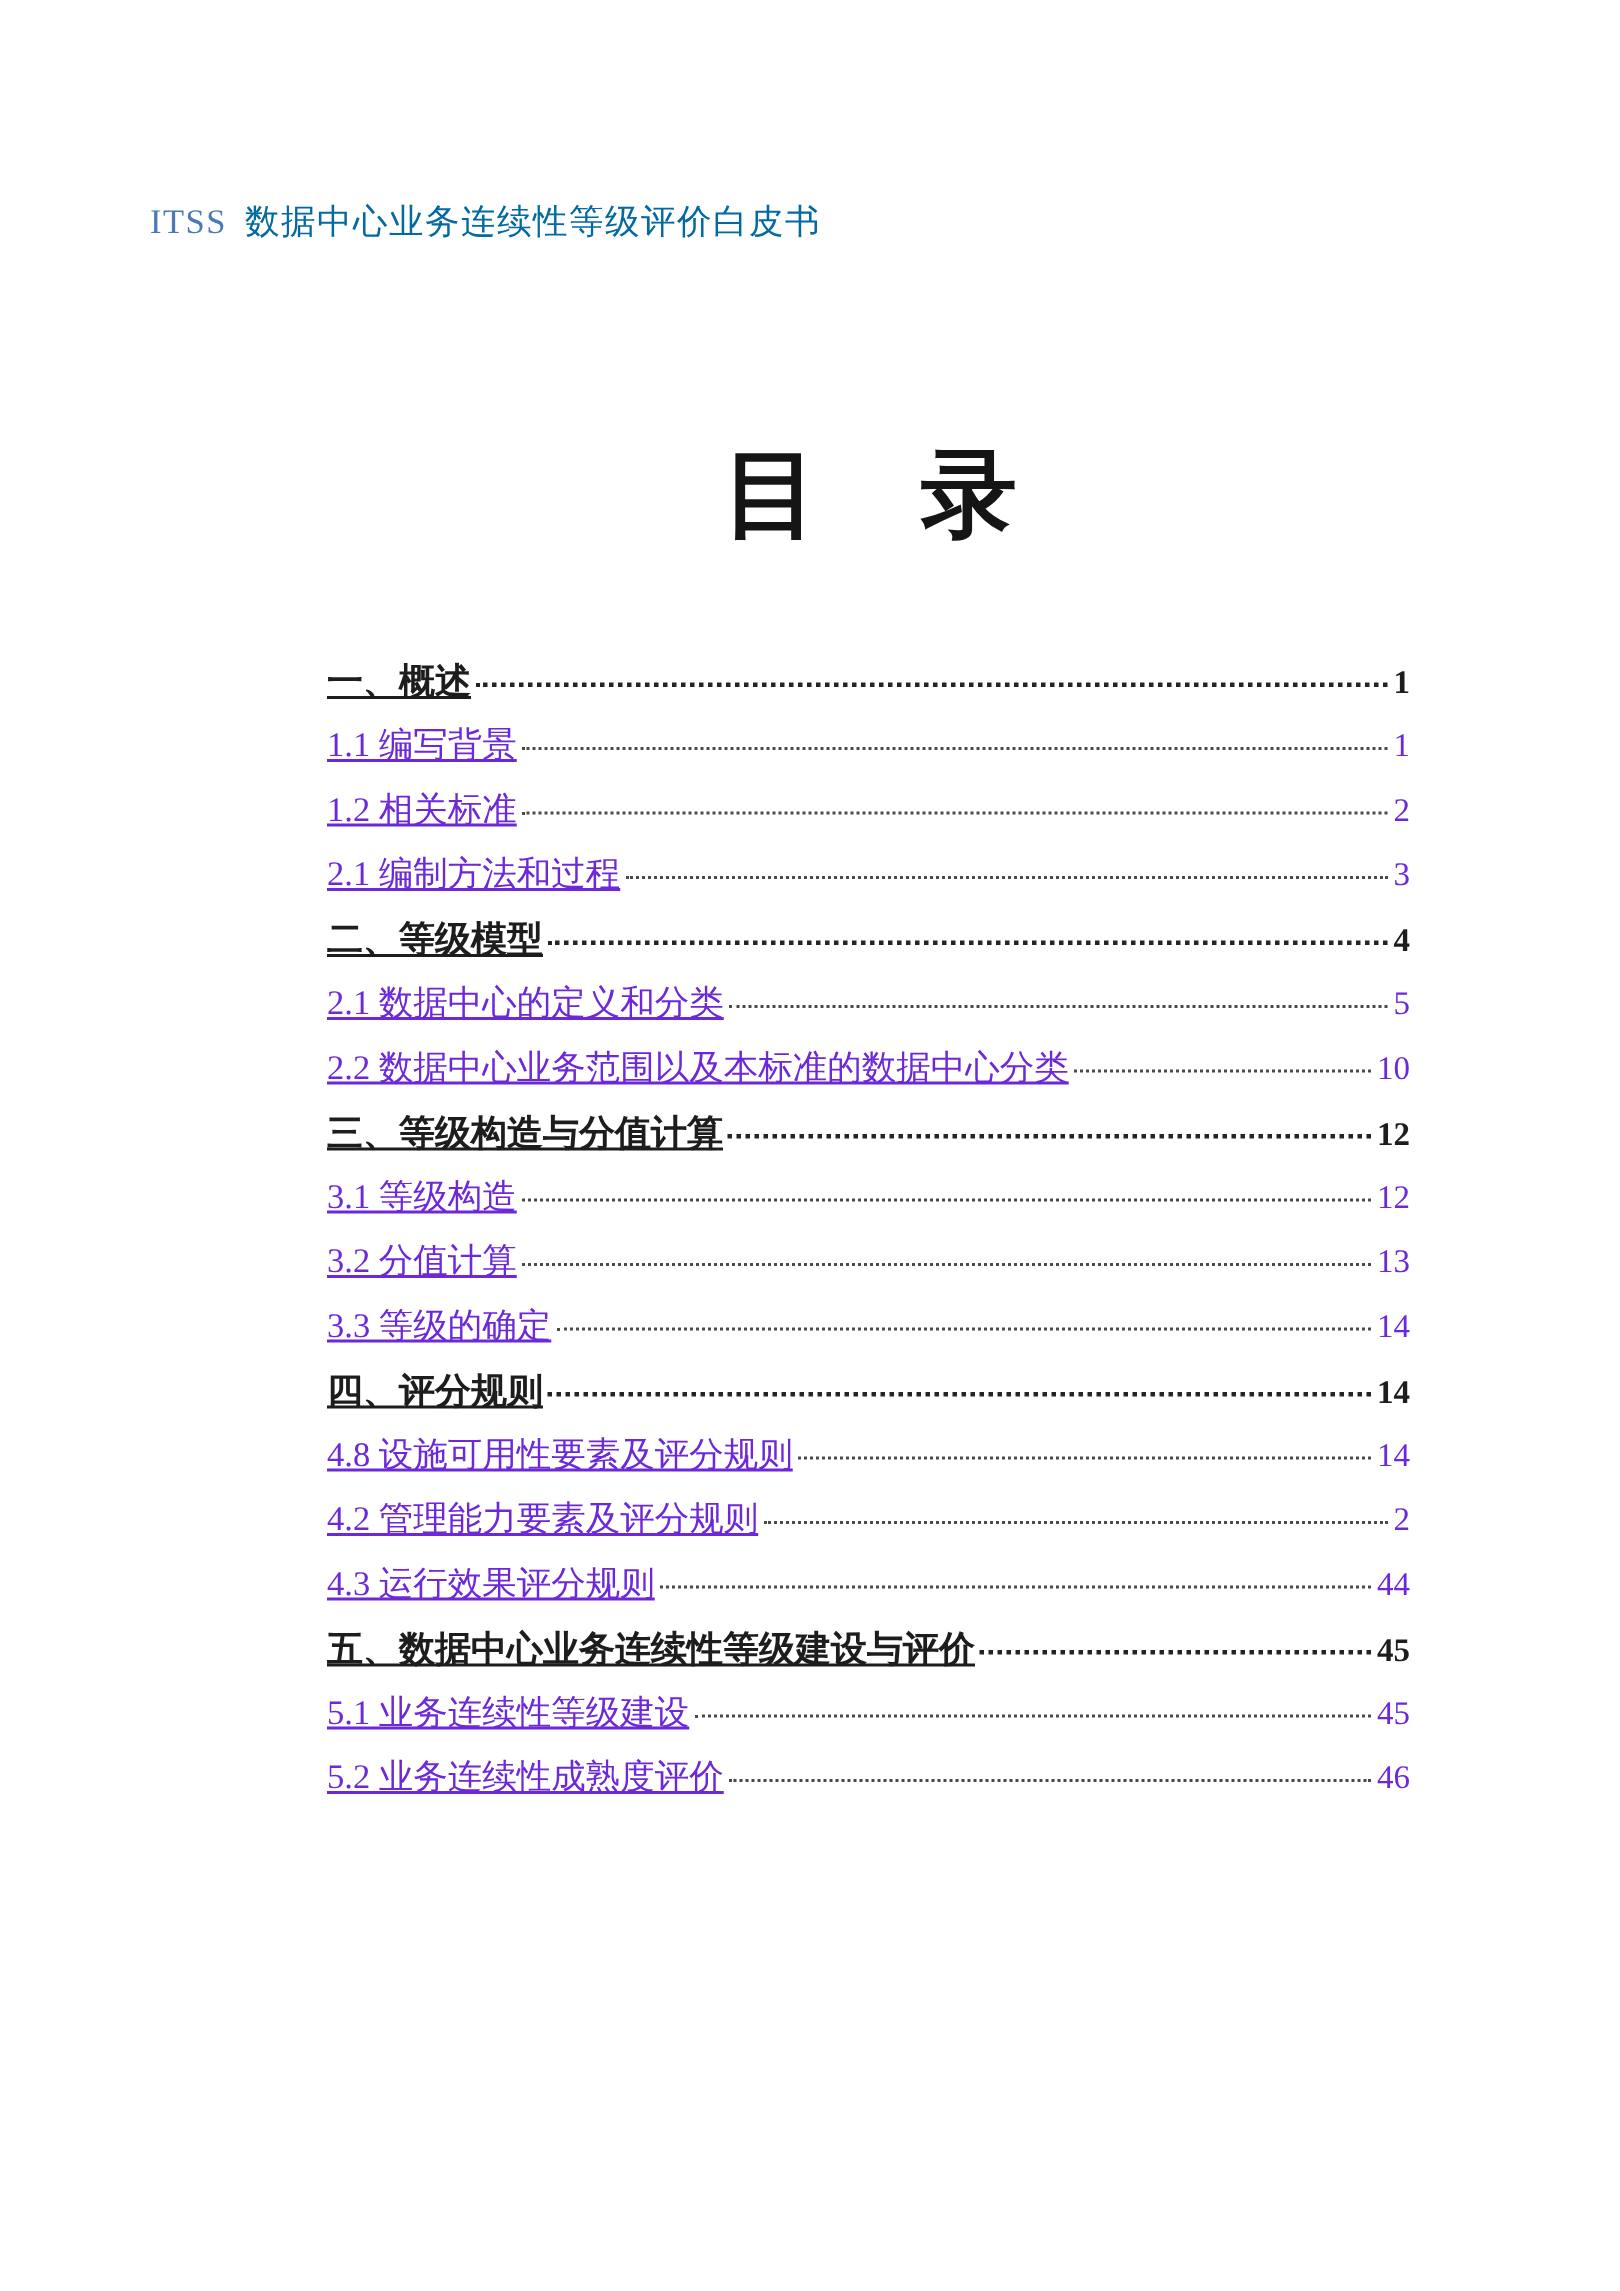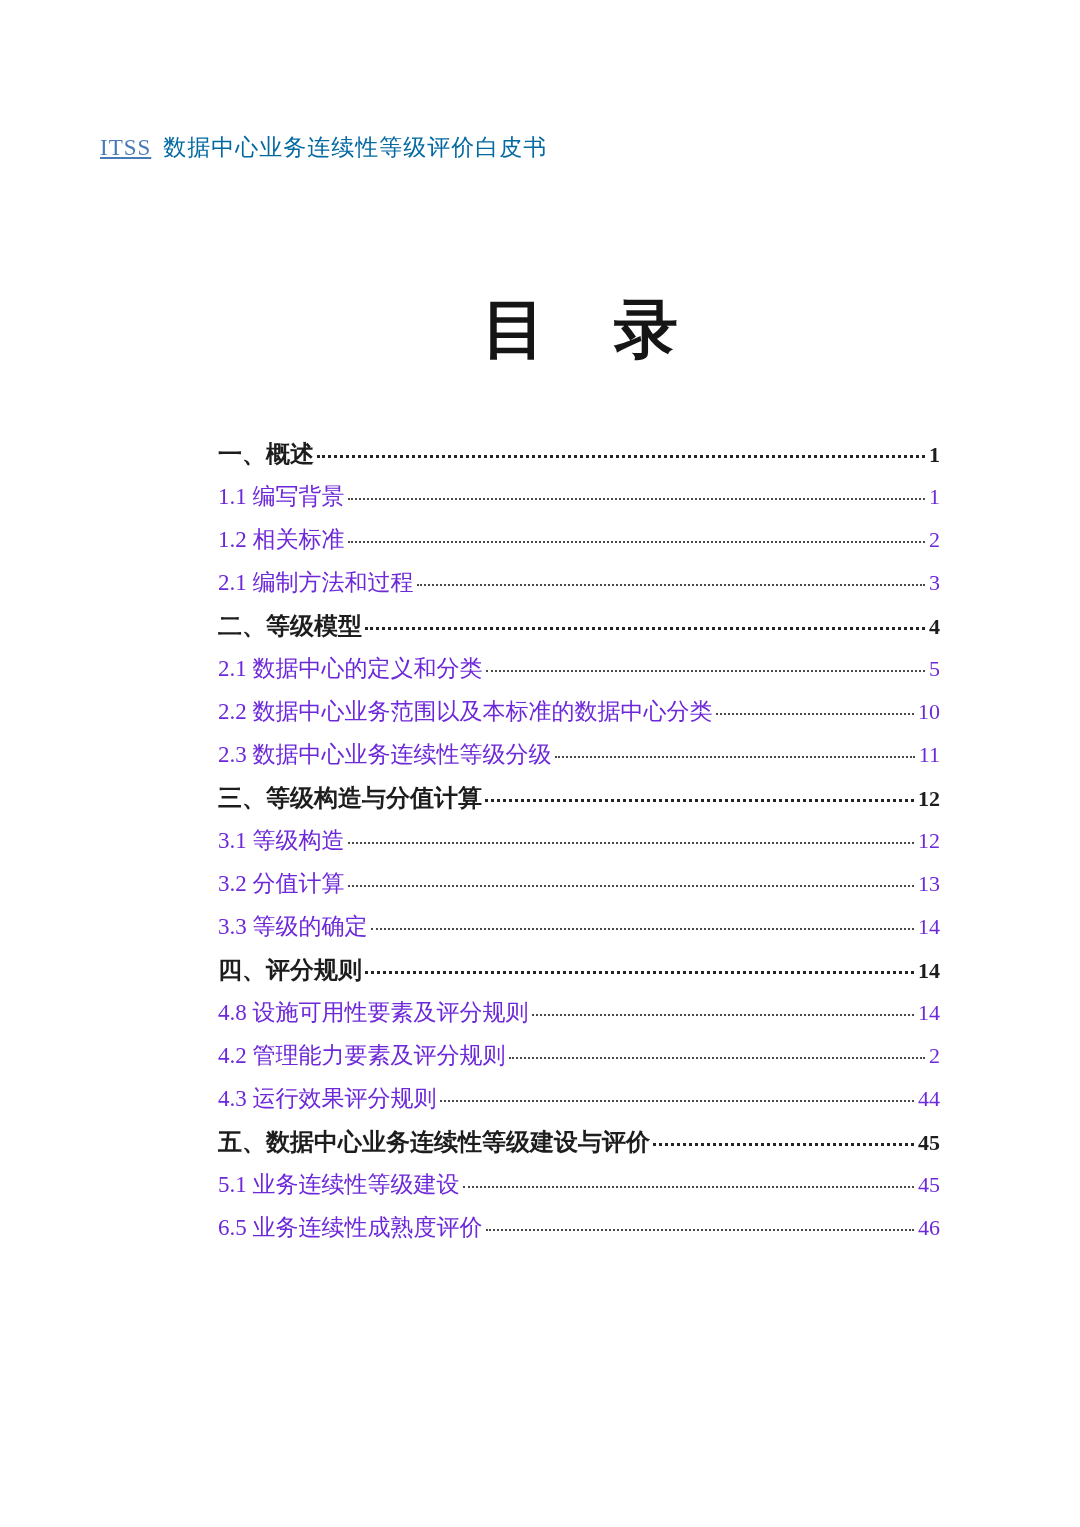--- a/index.html
+++ b/index.html
@@ -19,21 +19,20 @@
     position: absolute;
     left: 100px;
     top: 132px;
     font-size: 23px;
     letter-spacing: 1px;
     white-space: nowrap;
   }
   .doc-header .brand {
     color: #4a79b8;
     margin-right: 12px;
-    text-decoration: underline;
   }
   .doc-header .header-title {
     color: #0369a1;
   }
   .page-title {
     position: absolute;
     top: 286px;
     left: 0;
     width: 100%;
     text-align: center;
@@ -60,20 +59,21 @@
     font-size: 24px;
     font-weight: 700;
     color: #1d1d1d;
   }
   .toc-row.item {
     font-size: 23px;
     color: #6d28d9;
   }
   .toc-label {
     white-space: nowrap;
+    text-decoration: underline;
   }
   .toc-dots {
     flex: 1 1 auto;
     margin: 0 4px 0 3px;
     border-bottom: 2.5px dotted #4a4a4a;
     transform: translateY(-4px);
   }
   .toc-row.heading .toc-dots {
     border-bottom: 3px dotted #242424;
     transform: translateY(-4px);
@@ -126,25 +126,20 @@
         <div class="toc-row item">
           <span class="toc-label">2.1 数据中心的定义和分类</span>
           <span class="toc-dots"></span>
           <span class="toc-page">5</span>
         </div>
         <div class="toc-row item">
           <span class="toc-label">2.2 数据中心业务范围以及本标准的数据中心分类</span>
           <span class="toc-dots"></span>
           <span class="toc-page">10</span>
         </div>
-        <div class="toc-row item">
-          <span class="toc-label">2.3 数据中心业务连续性等级分级</span>
-          <span class="toc-dots"></span>
-          <span class="toc-page">11</span>
-        </div>
       </div>
       <div class="toc-section">
         <div class="toc-row heading">
           <span class="toc-label">三、等级构造与分值计算</span>
           <span class="toc-dots"></span>
           <span class="toc-page">12</span>
         </div>
         <div class="toc-row item">
           <span class="toc-label">3.1 等级构造</span>
           <span class="toc-dots"></span>
@@ -188,20 +183,20 @@
           <span class="toc-label">五、数据中心业务连续性等级建设与评价</span>
           <span class="toc-dots"></span>
           <span class="toc-page">45</span>
         </div>
         <div class="toc-row item">
           <span class="toc-label">5.1 业务连续性等级建设</span>
           <span class="toc-dots"></span>
           <span class="toc-page">45</span>
         </div>
         <div class="toc-row item">
-          <span class="toc-label">6.5 业务连续性成熟度评价</span>
+          <span class="toc-label">5.2 业务连续性成熟度评价</span>
           <span class="toc-dots"></span>
           <span class="toc-page">46</span>
         </div>
       </div>
     </div>
 
 </div>
 
 </body></html>

